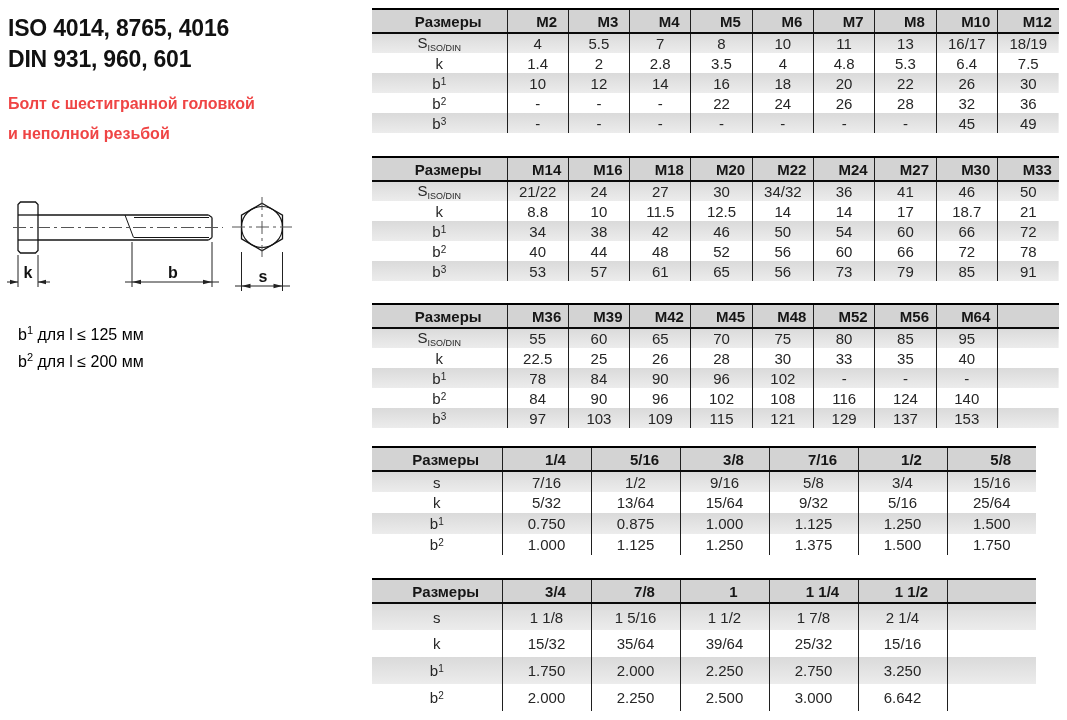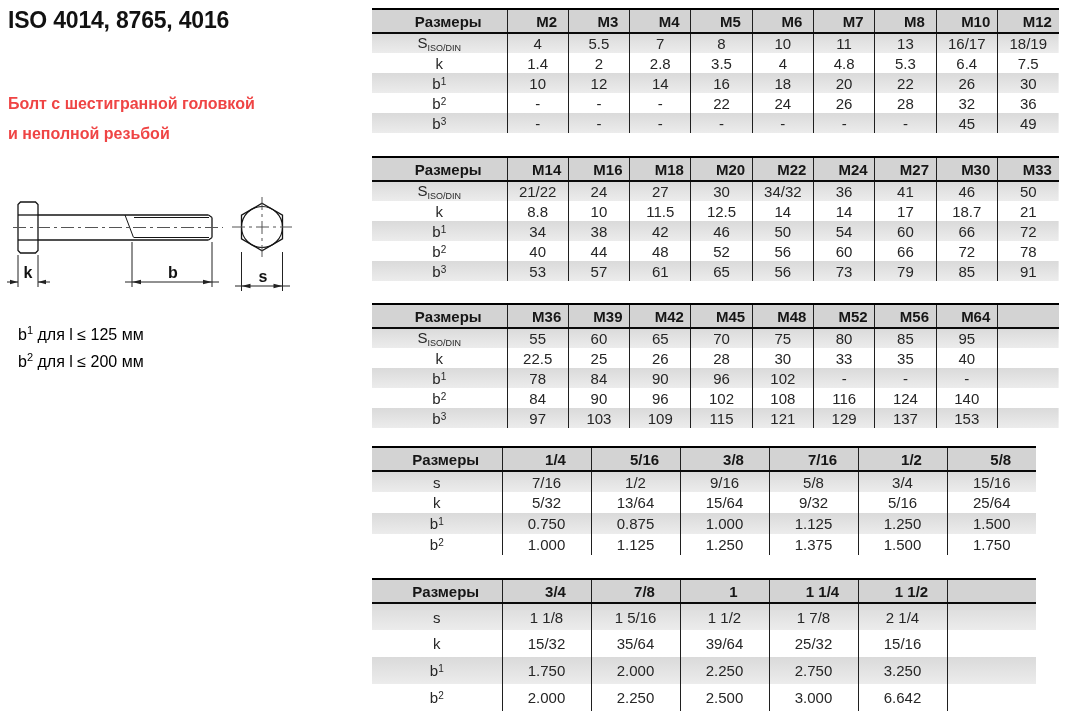--- a/index.html
+++ b/index.html
@@ -1,21 +1,21 @@
 <!DOCTYPE html>
 <html><head>
 <meta charset="utf-8">
 <style>
   html,body{margin:0;padding:0;background:#fff;}
   .screen{
     position:relative;width:1067px;height:720px;background:#fff;overflow:hidden;
     font-family:"Liberation Sans","DejaVu Sans",sans-serif;color:#242424;
   }
   
-  .title-block{position:absolute;left:8px;top:5px;font-weight:bold;font-size:23px;
+  .title-block{position:absolute;left:8px;top:13px;font-weight:bold;font-size:23px;
     line-height:31px;color:#111;letter-spacing:-0.2px;white-space:nowrap;}
   .subtitle-block{position:absolute;left:8px;top:89px;font-size:16px;line-height:30px;
     color:#ef4444;white-space:nowrap;font-weight:bold;}
   .drawing{position:absolute;left:5px;top:188px;}
   .dim-label{font:bold 16px "Liberation Sans","DejaVu Sans",sans-serif;fill:#111;}
   .footnotes{position:absolute;left:18px;top:319px;font-size:16px;line-height:22px;color:#000000;}
   .footnotes sup{font-size:11px;}
   
   .table-host{position:absolute;}
   .dim-table{border-collapse:collapse;table-layout:fixed;border-top:2px solid #000;}
@@ -37,20 +37,21 @@
   .rows21 tbody tr{height:21px;}
   .rows27 tbody tr{height:27px;}
 </style>
 </head>
 <body>
 
 <div class="screen">
 
   <div class="title-block">
     <div>ISO 4014, 8765, 4016</div>
+    <div>DIN 931, 960, 601</div>
   </div>
 
   <div class="subtitle-block">
     <div>Болт с шестигранной головкой</div>
     <div>и неполной резьбой</div>
   </div>
 
   <svg class="drawing" width="310" height="126" viewBox="0 0 310 126">
     <g stroke="#141414" stroke-width="1.3" fill="none">
 

